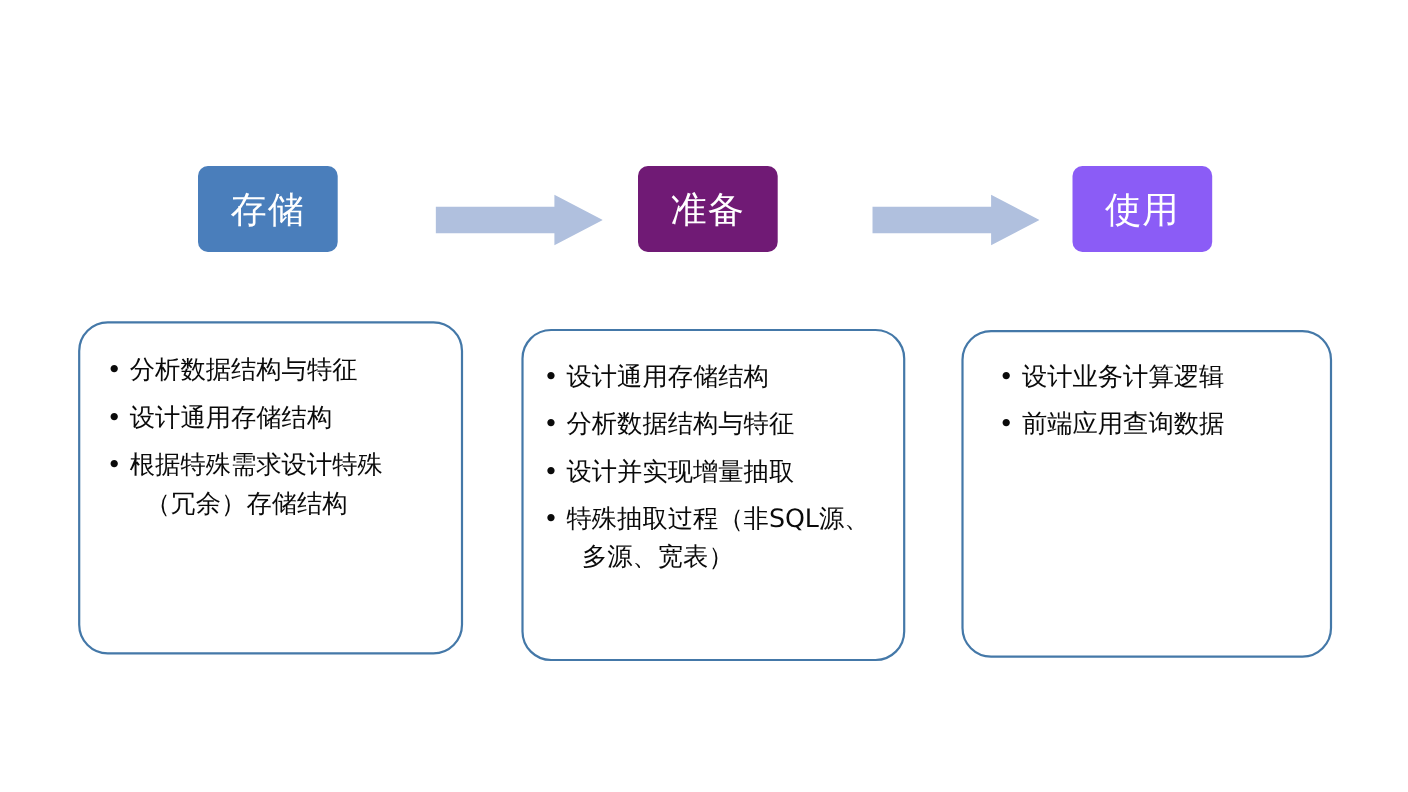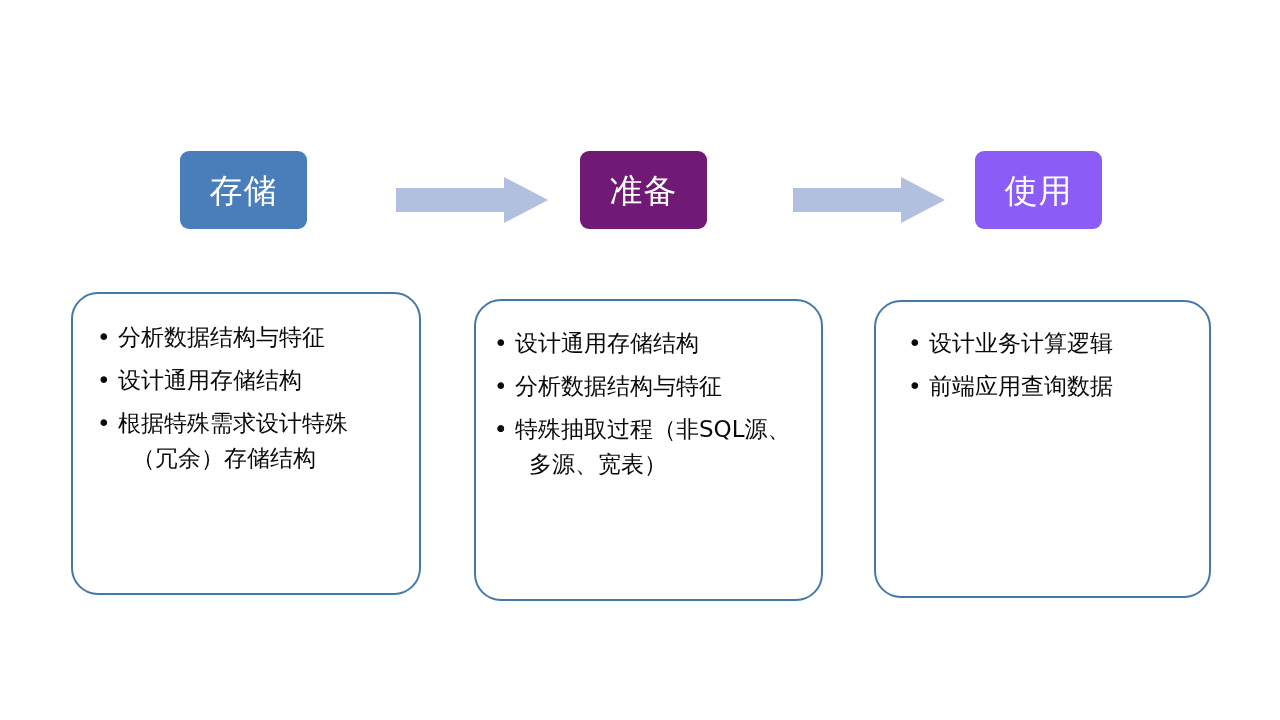--- a/index.html
+++ b/index.html
@@ -144,20 +144,21 @@
       <li class="panel-item" style="color: rgb(10, 10, 10);">
         <span class="bullet">•</span>
         <span>设计通用存储结构</span>
       </li>
       <li class="panel-item" style="color: rgb(10, 10, 10);">
         <span class="bullet">•</span>
         <span>分析数据结构与特征</span>
       </li>
       <li class="panel-item" style="color: rgb(10, 10, 10);">
         <span class="bullet">•</span>
+        <span>设计并实现增量抽取</span>
       </li>
       <li class="panel-item" style="color: rgb(10, 10, 10);">
         <span class="bullet">•</span>
         <span>特殊抽取过程（非SQL源、</span>
         <span class="cont">多源、宽表）</span>
       </li>
     </ul>
   </div>
 
   <div class="panel panel-3" style="border-color: rgb(68, 120, 168); background: rgb(255, 255, 255);">

